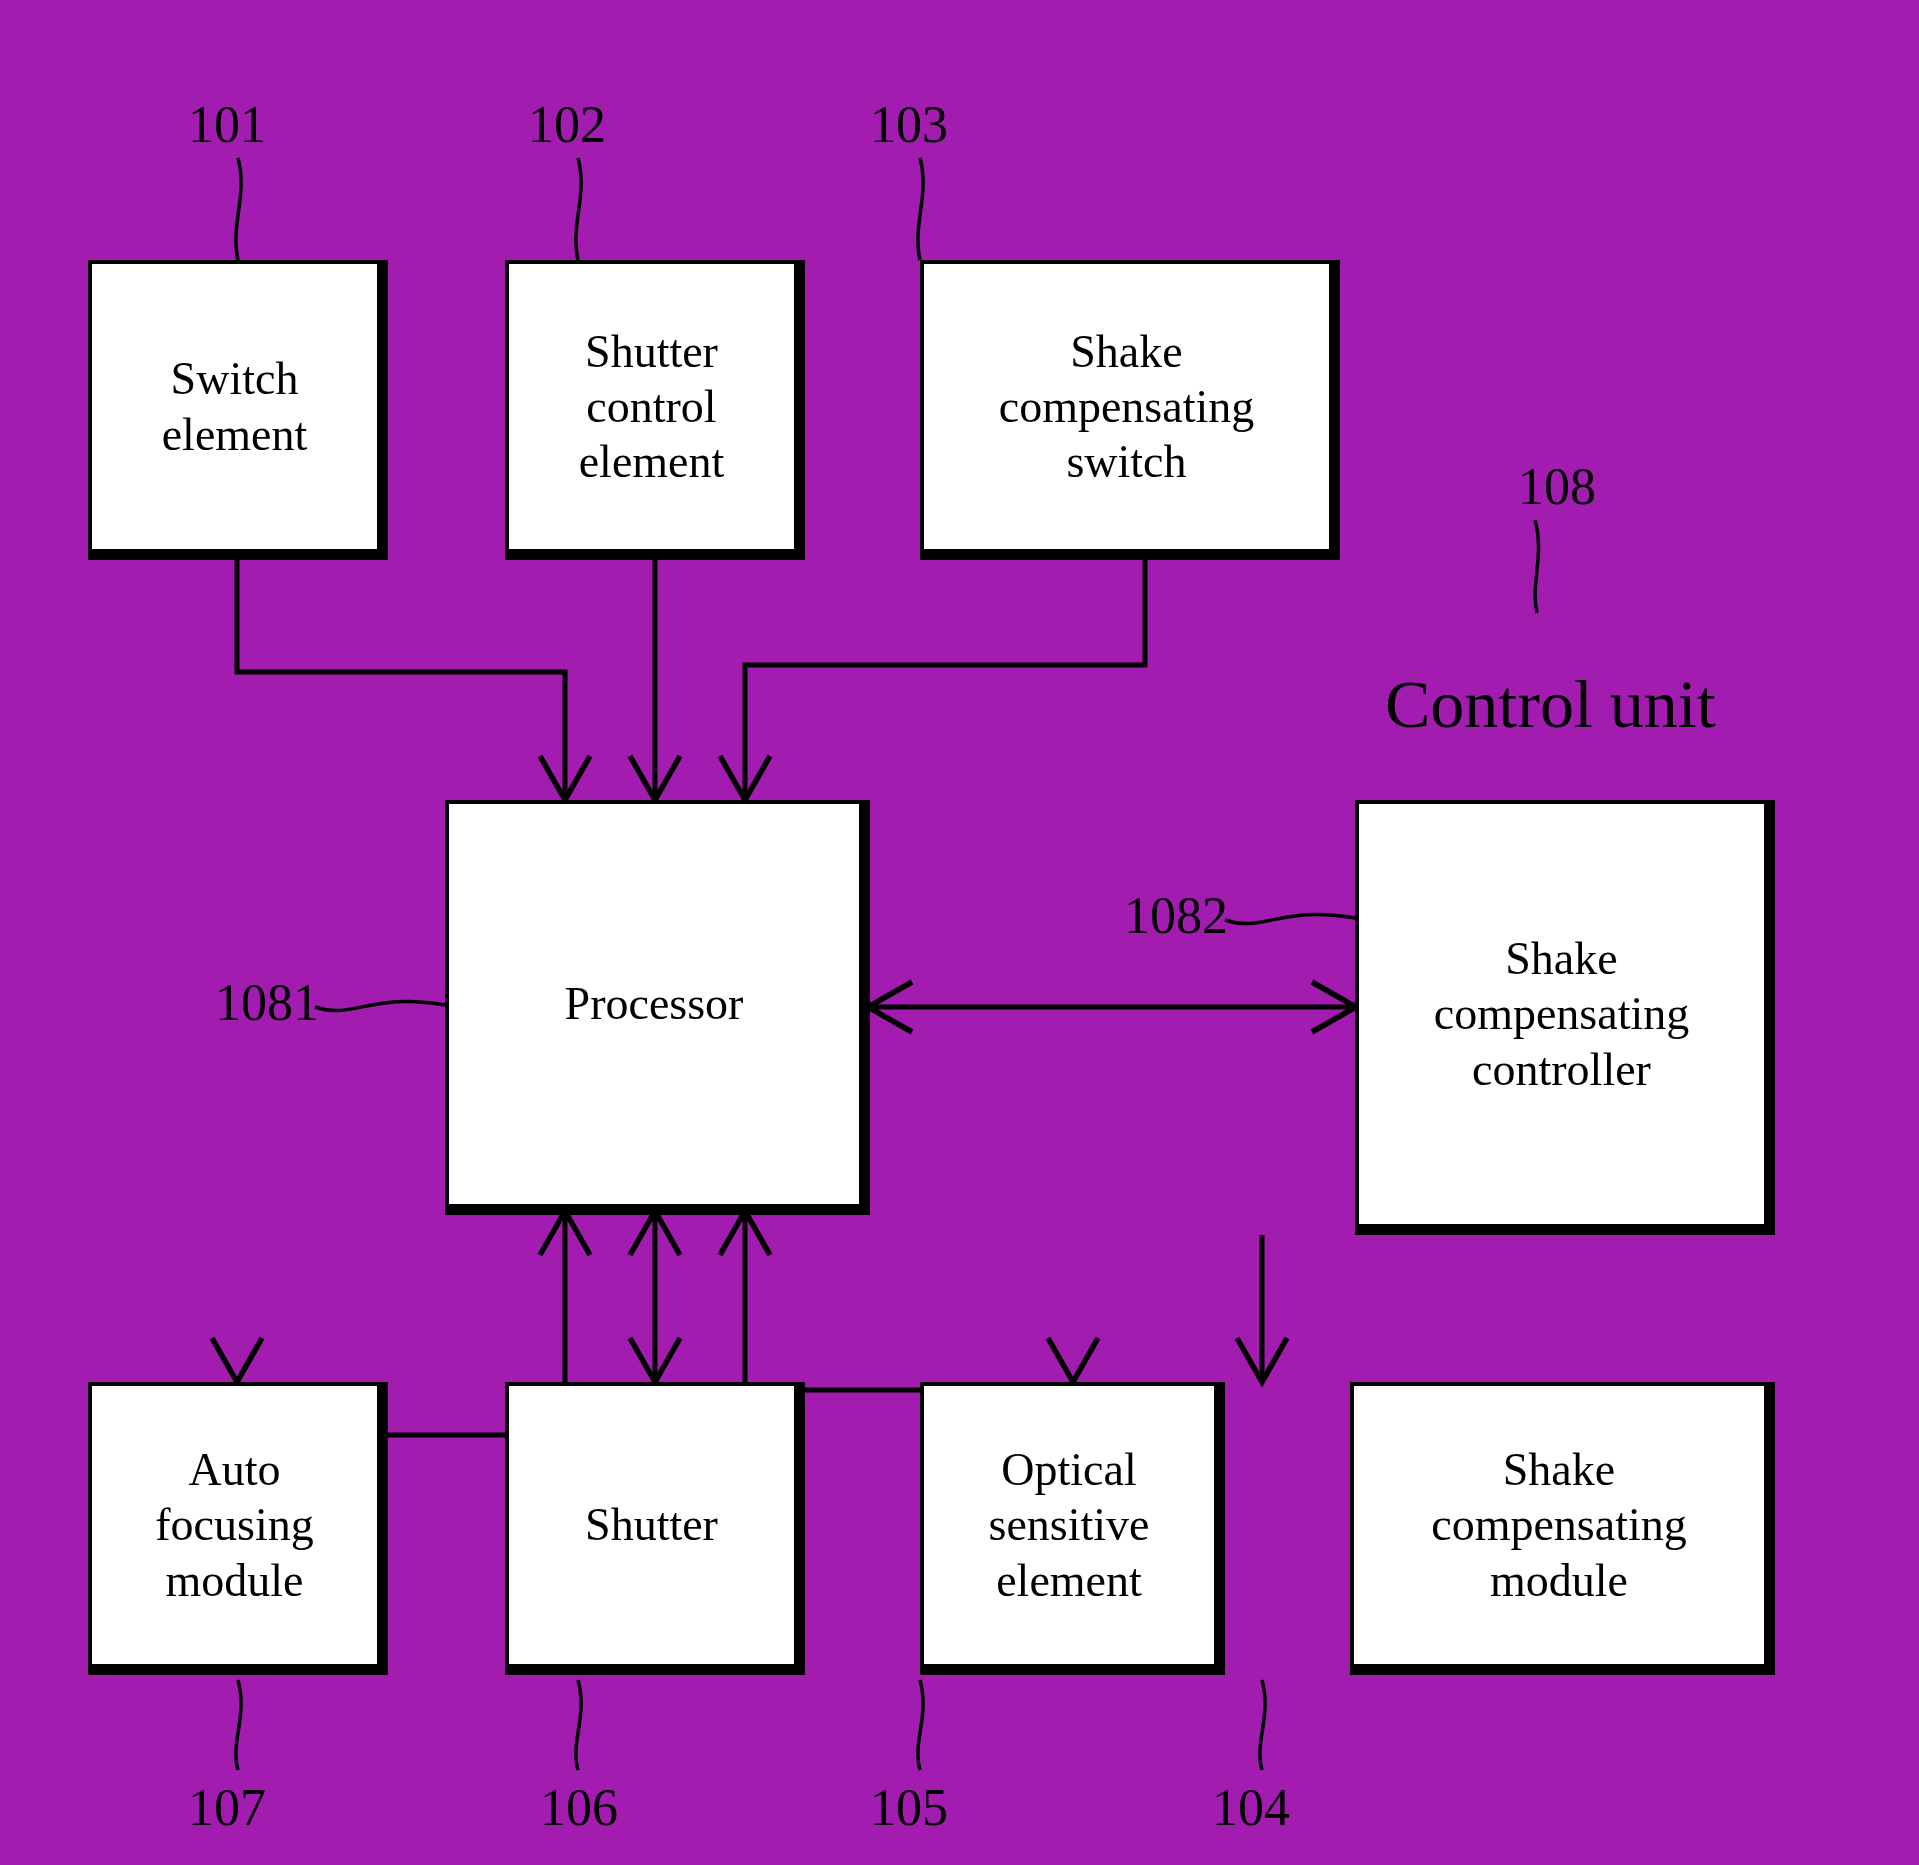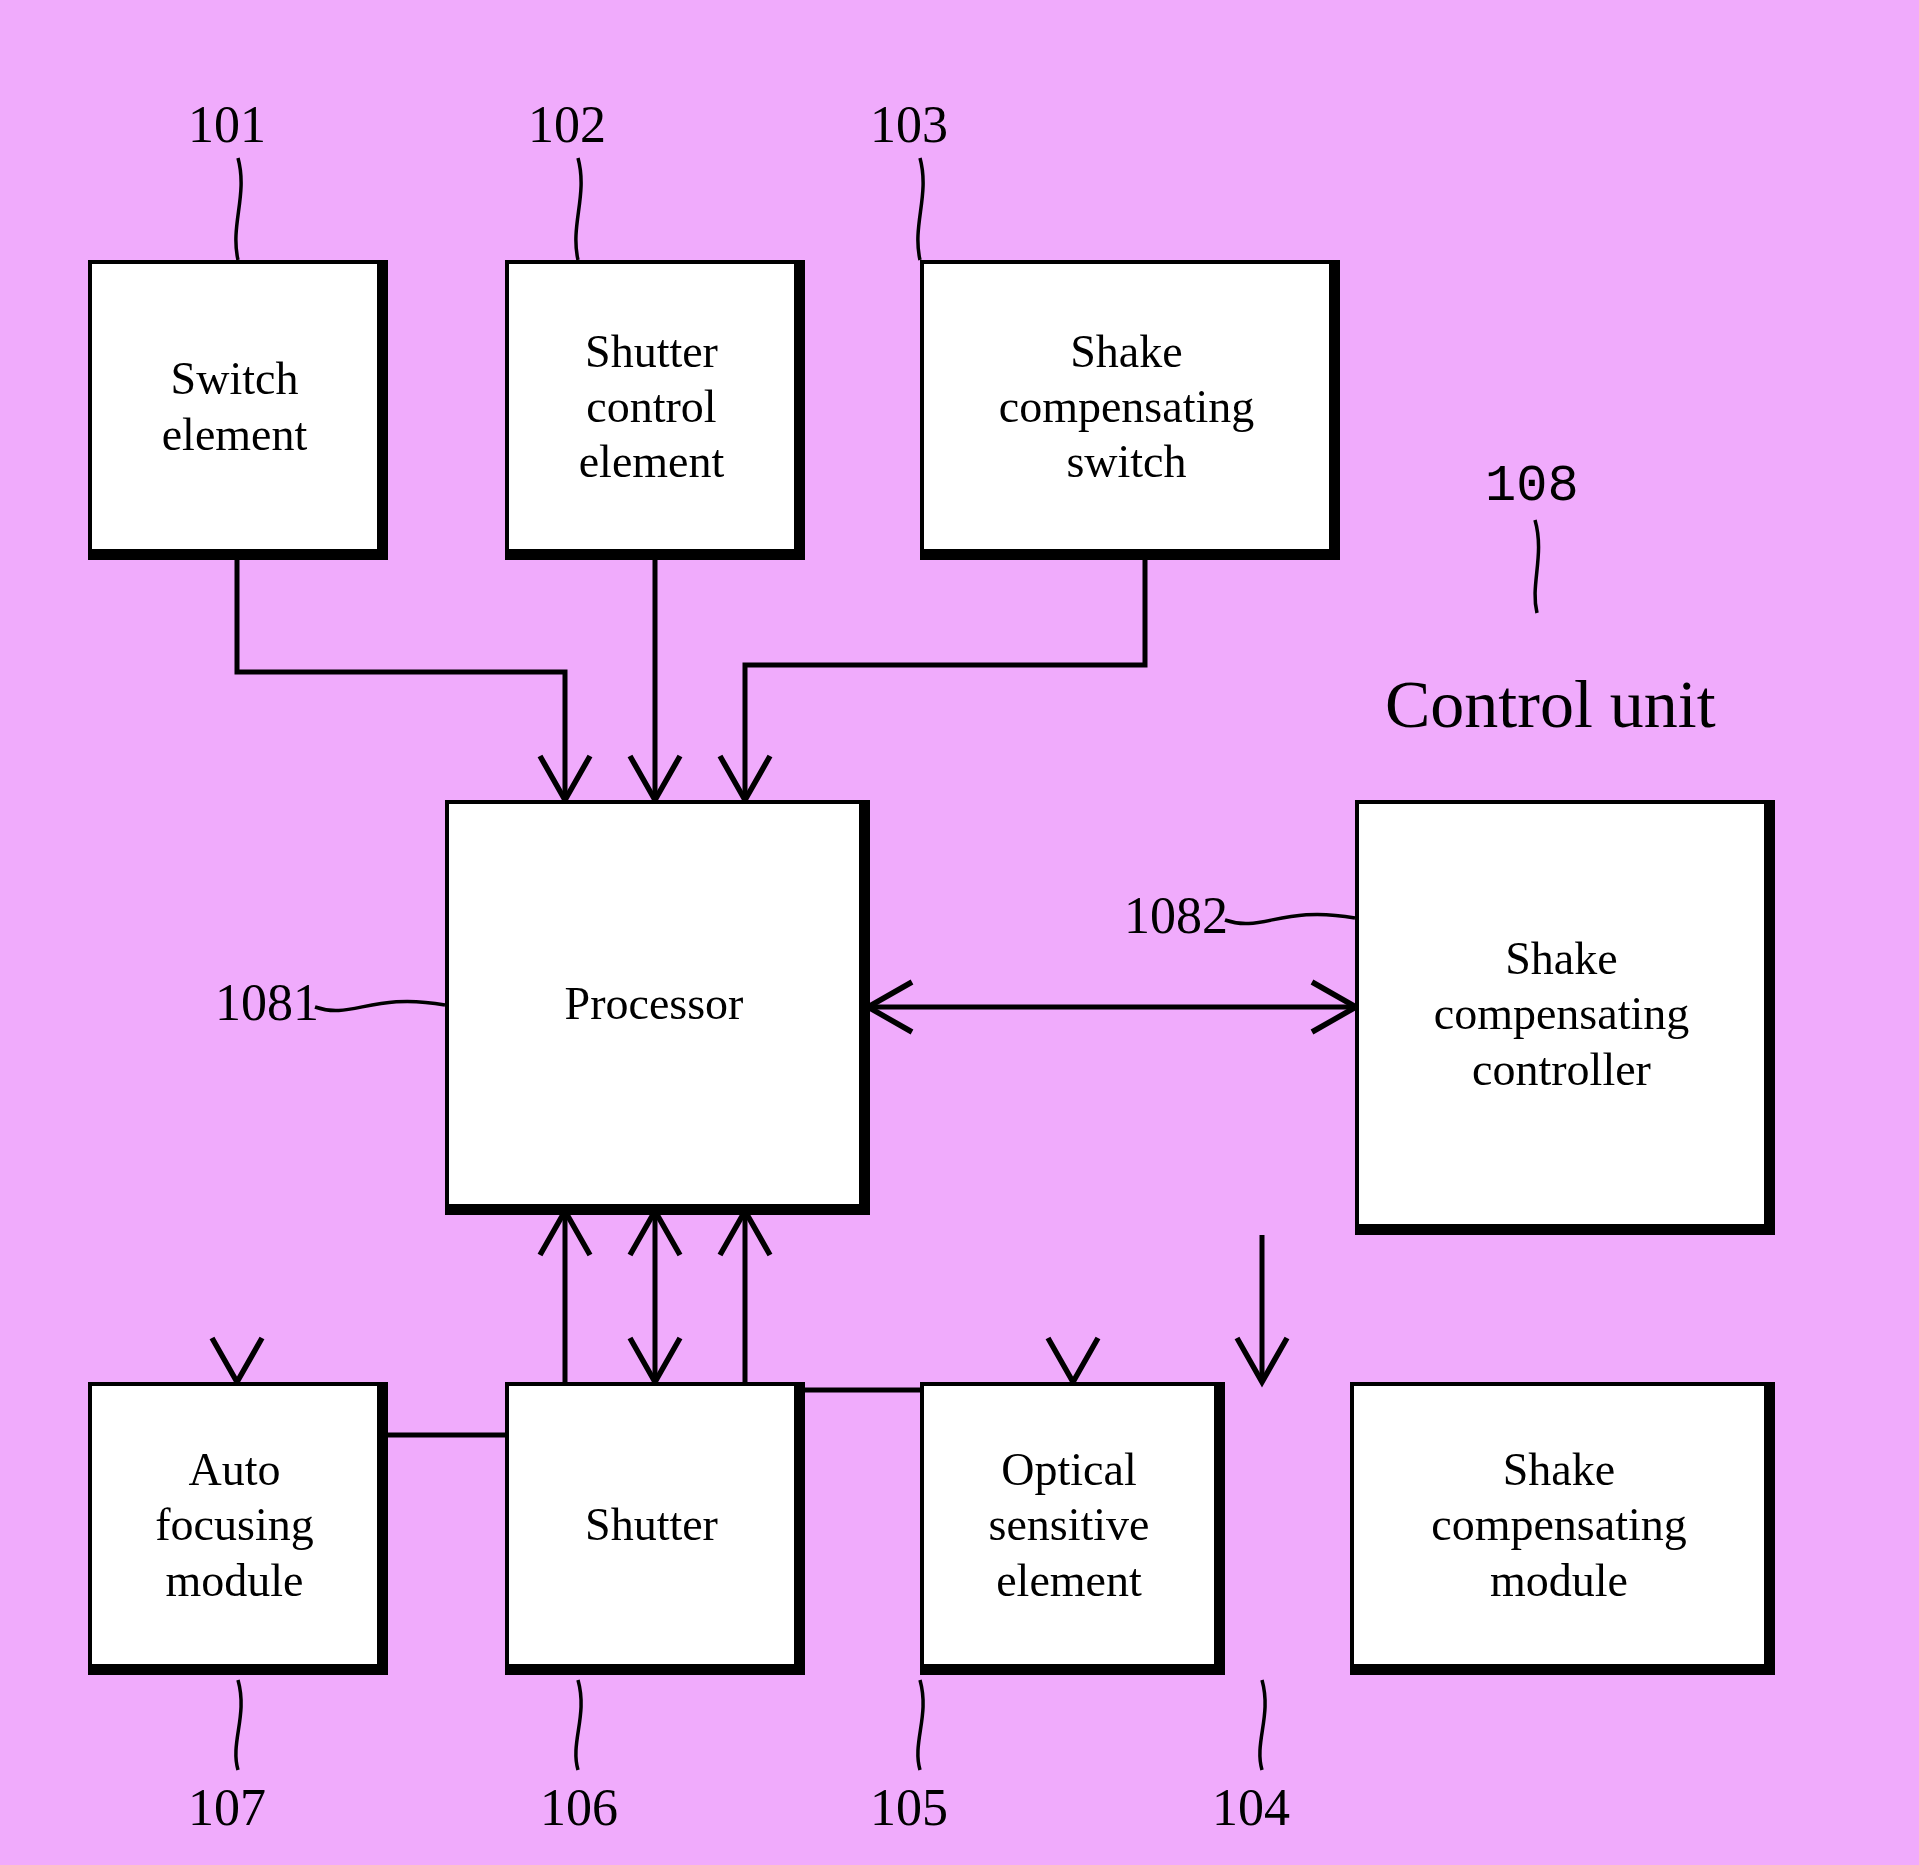--- a/index.html
+++ b/index.html
@@ -4,21 +4,21 @@
 <style>
   html, body {
     margin: 0;
     padding: 0;
     background: #ffffff;
   }
   #page {
     position: relative;
     width: 1919px;
     height: 1865px;
-    background: #f0abfc;
+    background: #a21caf;
     font-family: "Liberation Serif", "DejaVu Serif", serif;
     overflow: hidden;
   }
   
   .box {
     position: absolute;
     box-sizing: border-box;
     background: #ffffff;
     border: 4px solid #000000;
     border-right-width: 11px;
@@ -119,21 +119,21 @@
     <polyline class="head" points="720,1255 745,1211 770,1255"></polyline>
     <polyline class="head" points="1048,1338 1073,1382 1098,1338"></polyline>
 
     <line class="wire" x1="1262" y1="1235" x2="1262" y2="1378"></line>
     <polyline class="head" points="1237,1338 1262,1382 1287,1338"></polyline>
   </svg>
 
   <div class="refnum" style="left:188px; top:95px;">101</div>
   <div class="refnum" style="left:528px; top:95px;">102</div>
   <div class="refnum" style="left:870px; top:95px;text-align:right;">103</div>
-  <div class="refnum" style="left:1485px; top:457px;font-family:Liberation Mono, monospace;">108</div>
+  <div class="refnum" style="left:1518px; top:457px;">108</div>
   <div class="refnum" style="left:215px; top:973px;">1081</div>
   <div class="refnum" style="left:1124px; top:886px;">1082</div>
   <div class="refnum" style="left:188px; top:1778px;text-align:right;">107</div>
   <div class="refnum" style="left:540px; top:1778px;">106</div>
   <div class="refnum" style="left:870px; top:1778px;">105</div>
   <div class="refnum" style="left:1212px; top:1778px;">104</div>
 
   <div class="unitlabel" style="left:1385px; top:665px;">Control unit</div>
 
   <div class="box" style="left:88px;  top:260px; width:300px; height:300px;">

